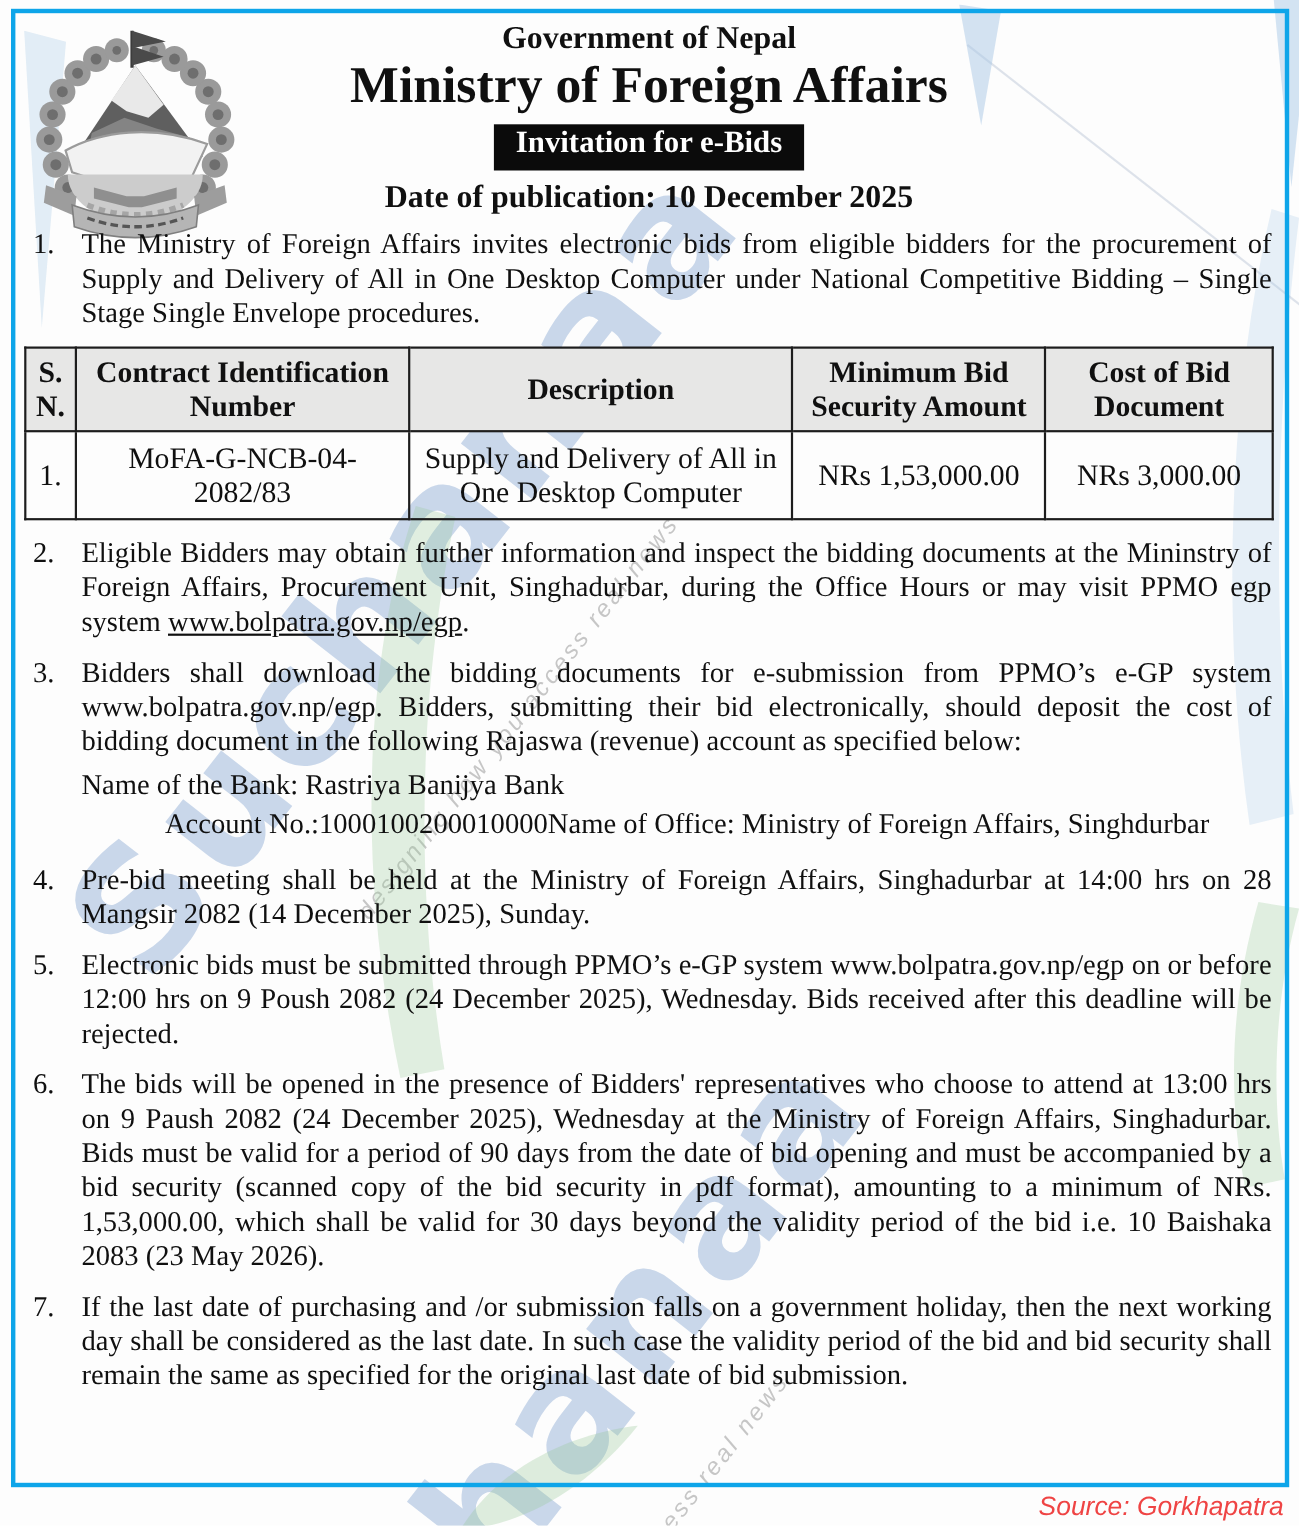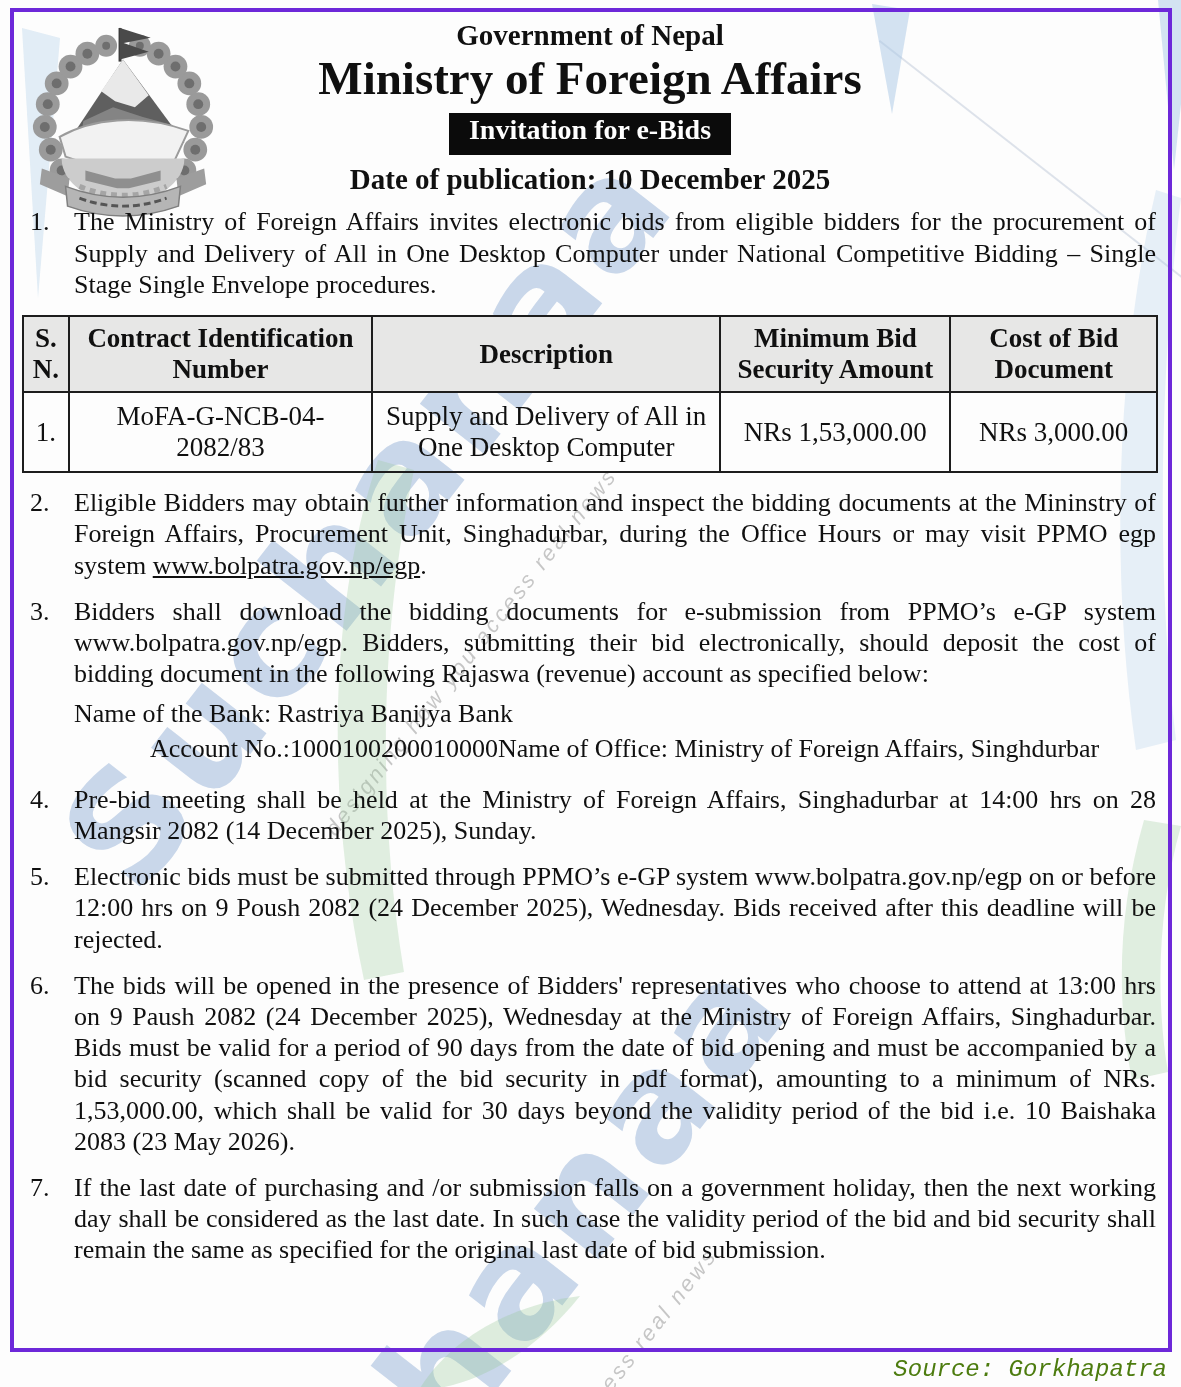--- a/index.html
+++ b/index.html
@@ -47,21 +47,21 @@
     position:absolute; left:880px; top:40px;
     width:980px; height:2px;
     background:rgba(205,212,224,0.65);
     transform:rotate(38deg); transform-origin:left top;
   }
 
   
   .doc {
     position:absolute; left:10px; top:8px; z-index:1;
     width:1162px; height:1344px;
-    border:4px solid #6d28d9;
+    border:4px solid #0ea5e9;
     padding:4px 10px 0 8px;
     background:transparent;
   }
 
   
   .doc-header { position:relative; text-align:center; }
   .emblem-box { position:absolute; left:2px; top:2px; width:198px; height:198px; }
   .hdr-gov      { font-weight:bold; font-size:29px; line-height:1.1; margin-top:4px; }
   .hdr-ministry { font-weight:bold; font-size:47px; line-height:1.05; margin-top:2px; }
   .hdr-address  { font-weight:bold; font-size:28px; line-height:1.1; margin-top:2px; }
@@ -96,22 +96,22 @@
 
   
   .bank { margin:2px 0 18px 52px; font-size:26px; line-height:1.32; }
   .bank-row { display:flex; }
   .bank-col1 { flex:none; width:424px;text-align:right; }
   .bank-col2 { flex:1; }
 
   
   .source {
     position:absolute; right:14px; top:1356px; z-index:1;
-    font-family:Liberation Mono, monospace;
-    font-style:italic; font-size:24px; color:#4d7c0f;
+    font-family:Liberation Sans, sans-serif;
+    font-style:italic; font-size:24px; color:#ef4444;
   }
 </style>
 </head>
 <body>
 
 <div class="page">
 
   <div class="wm-layer">
     <div class="wm-big one">Suchanaa</div>
     <div class="wm-big two">Suchanaa</div>

